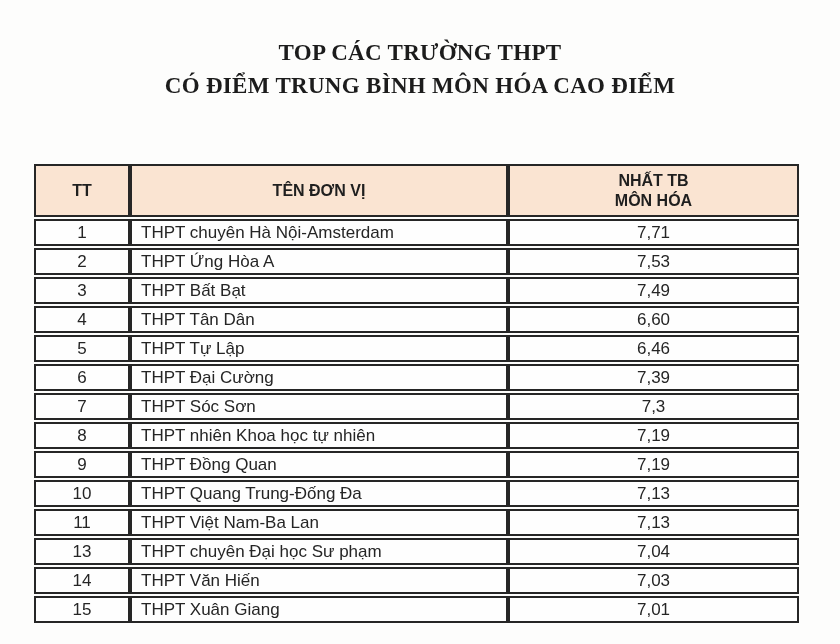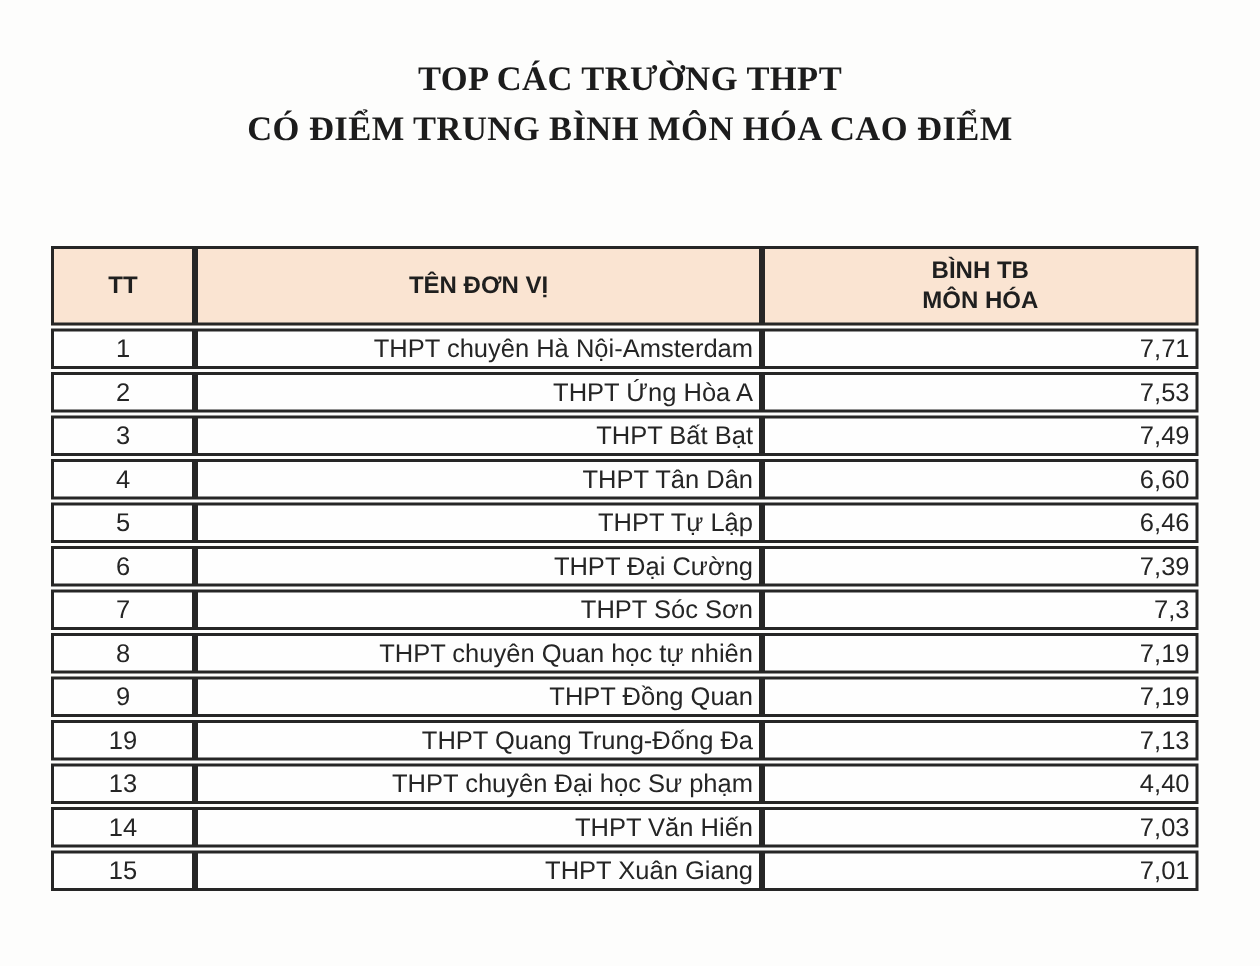--- a/index.html
+++ b/index.html
@@ -53,22 +53,22 @@
     line-height: 20px;
     color: #1f1f1f;
   }
   .rank-table td {
     background: #fefefe;
     height: 23px;
     padding: 0 4px;
     line-height: 23px;
   }
   td.cell-tt    { text-align: center; }
-  td.cell-name  { text-align: right; padding-left: 9px; }
-  td.cell-score { text-align: right; }
+  td.cell-name  { text-align: left; padding-left: 9px; }
+  td.cell-score { text-align: center; }
   .two-line span { display: block; }
 </style>
 </head>
 <body>
 
 <div class="page">
 
   <div class="title-block">
     <div>TOP CÁC TRƯỜNG THPT</div>
     <div>CÓ ĐIỂM TRUNG BÌNH MÔN HÓA CAO ĐIỂM</div>
@@ -78,21 +78,21 @@
     <colgroup>
       <col class="c-tt">
         <col class="c-name">
         <col class="c-score">
     </colgroup>
     <thead>
       <tr>
         <th>TT</th>
         <th>TÊN ĐƠN VỊ</th>
         <th class="two-line">
-          <span>BÌNH TB</span>
+          <span>NHẤT TB</span>
           <span>MÔN HÓA</span>
         </th>
       </tr>
     </thead>
     <tbody>
       <tr>
         <td class="cell-tt">1</td>
         <td class="cell-name">THPT chuyên Hà Nội-Amsterdam</td>
         <td class="cell-score">7,71</td>
       </tr>
@@ -121,37 +121,42 @@
         <td class="cell-name">THPT Đại Cường</td>
         <td class="cell-score">7,39</td>
       </tr>
       <tr>
         <td class="cell-tt">7</td>
         <td class="cell-name">THPT Sóc Sơn</td>
         <td class="cell-score">7,3</td>
       </tr>
       <tr>
         <td class="cell-tt">8</td>
-        <td class="cell-name">THPT chuyên Quan học tự nhiên</td>
+        <td class="cell-name">THPT nhiên Khoa học tự nhiên</td>
         <td class="cell-score">7,19</td>
       </tr>
       <tr>
         <td class="cell-tt">9</td>
         <td class="cell-name">THPT Đồng Quan</td>
         <td class="cell-score">7,19</td>
       </tr>
       <tr>
-        <td class="cell-tt">19</td>
+        <td class="cell-tt">10</td>
         <td class="cell-name">THPT Quang Trung-Đống Đa</td>
+        <td class="cell-score">7,13</td>
+      </tr>
+      <tr>
+        <td class="cell-tt">11</td>
+        <td class="cell-name">THPT Việt Nam-Ba Lan</td>
         <td class="cell-score">7,13</td>
       </tr>
       <tr>
         <td class="cell-tt">13</td>
         <td class="cell-name">THPT chuyên Đại học Sư phạm</td>
-        <td class="cell-score">4,40</td>
+        <td class="cell-score">7,04</td>
       </tr>
       <tr>
         <td class="cell-tt">14</td>
         <td class="cell-name">THPT Văn Hiến</td>
         <td class="cell-score">7,03</td>
       </tr>
       <tr>
         <td class="cell-tt">15</td>
         <td class="cell-name">THPT Xuân Giang</td>
         <td class="cell-score">7,01</td>

